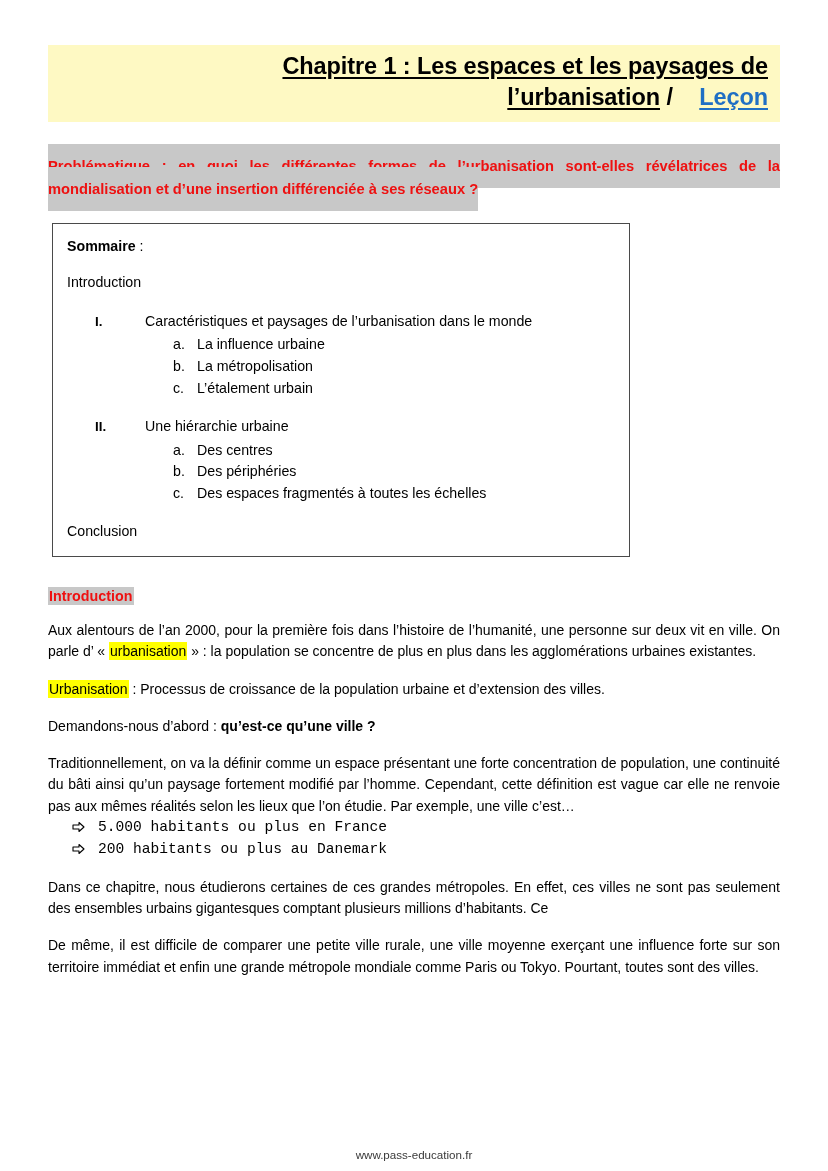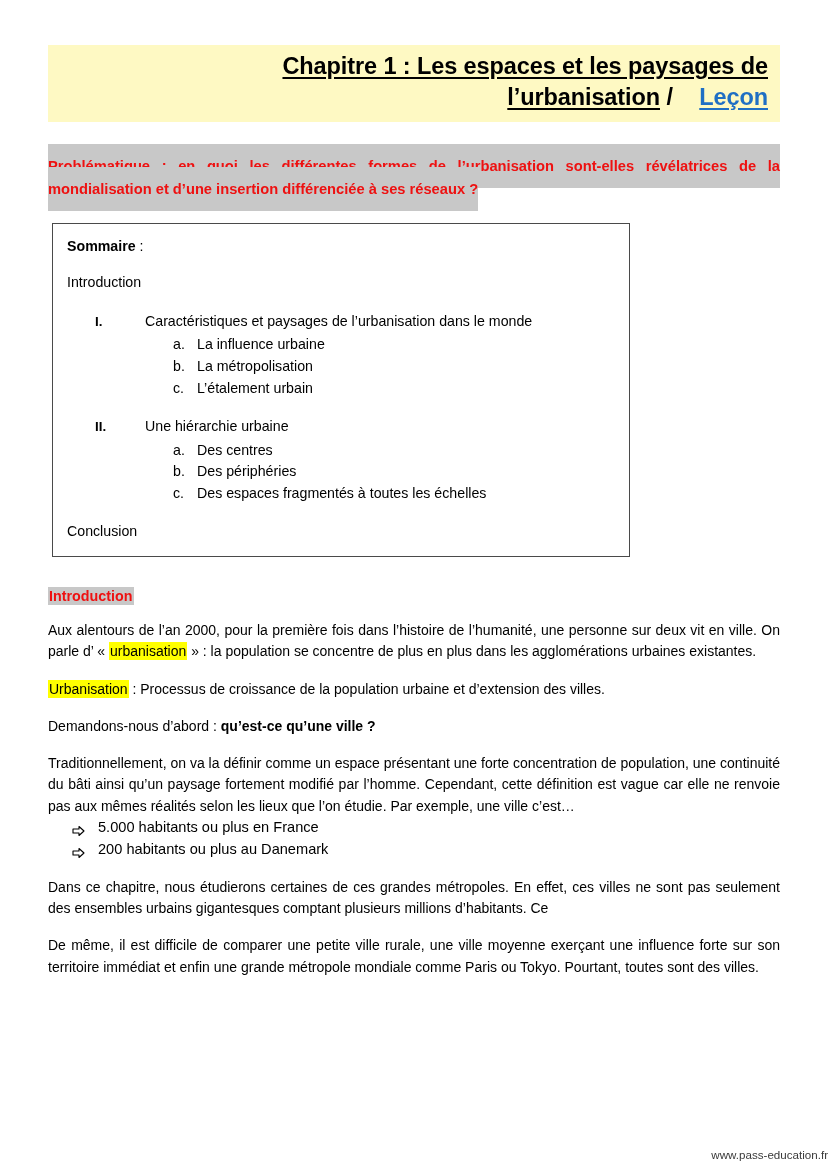--- a/index.html
+++ b/index.html
@@ -138,38 +138,39 @@
 
   .arrow-list {
     margin: 0;
     padding: 0;
     list-style: none;
     font-size: 14.6px;
     line-height: 1.50;
   }
   .arrow-list li {
     display: flex;
-    align-items: flex-end;
+    align-items: center;
     margin-left: 24px;
+    font-family: Liberation Mono, monospace;
   }
   .arrow-glyph {
     flex: 0 0 26px;
     width: 26px;
     font-size: 13.5px;
     line-height: 1;
   }
   .arrow-glyph svg { display: inline-block; vertical-align: -1px; }
 
   
   .footer {
     position: absolute;
     left: 0;
     right: 0;
     top: 1103px;
-    text-align: right;
+    text-align: center;
     font-size: 11.6px;
     color: #3a3a3a;
   }
 </style>
 </head>
 <body>
 
 <div class="page">
 
   <div class="title-banner">

